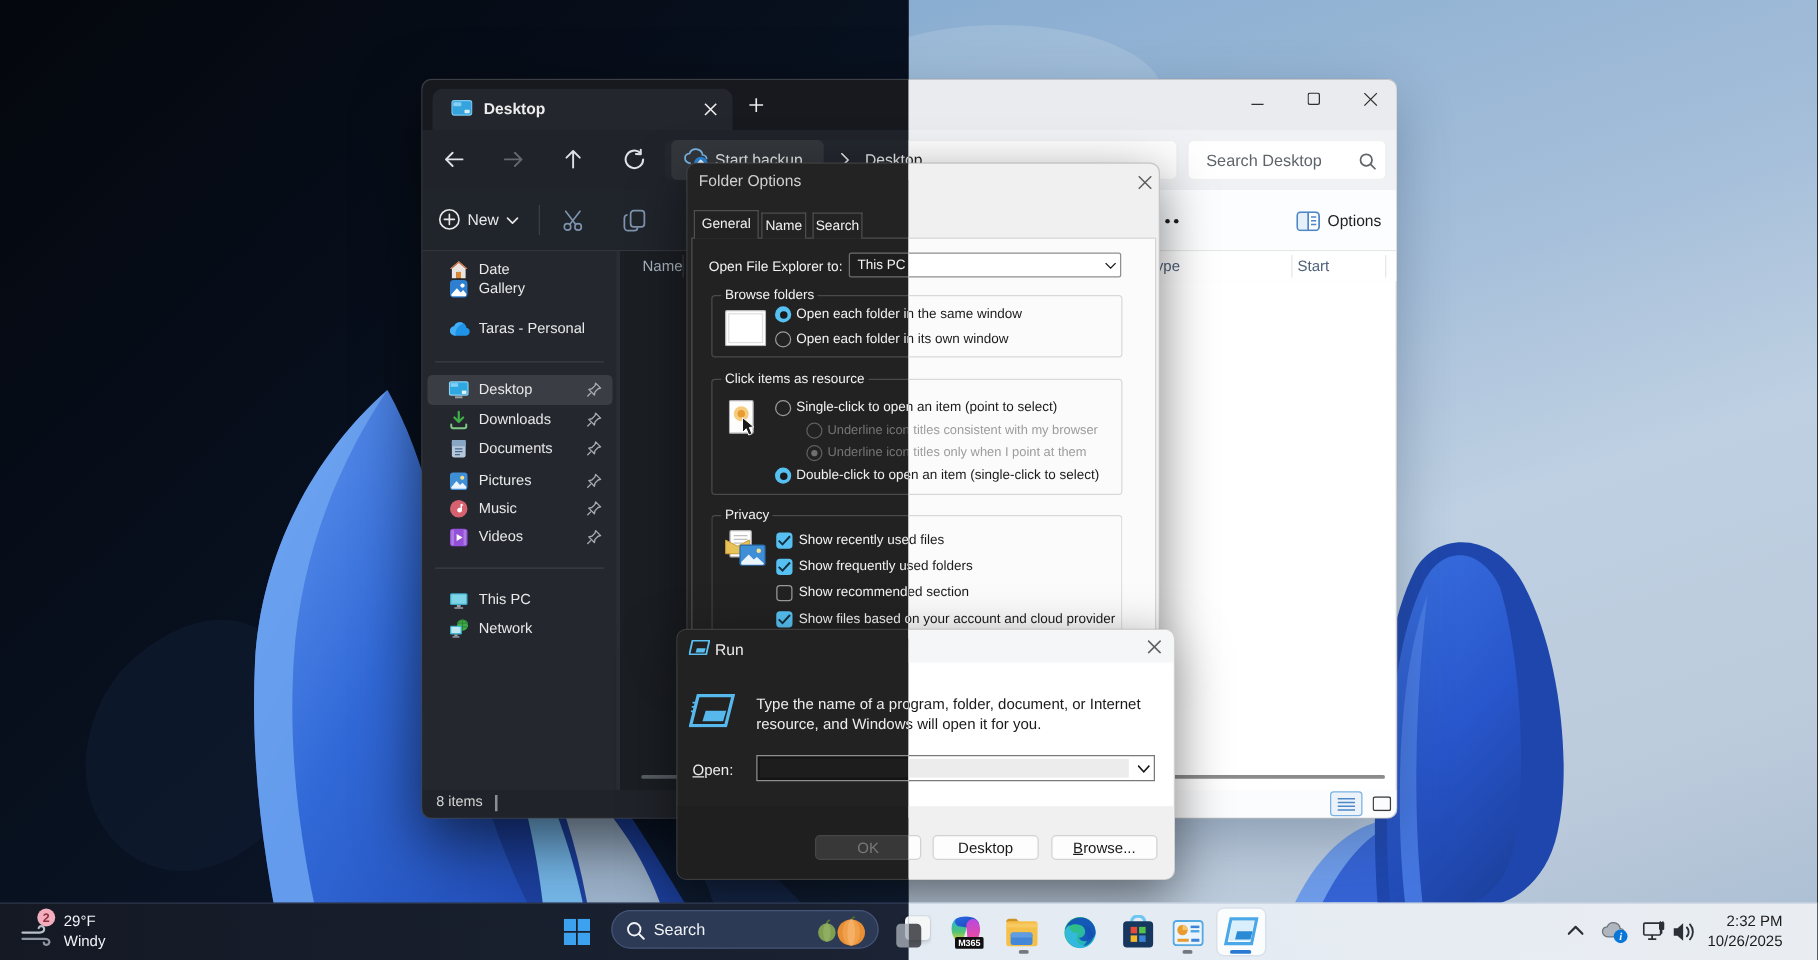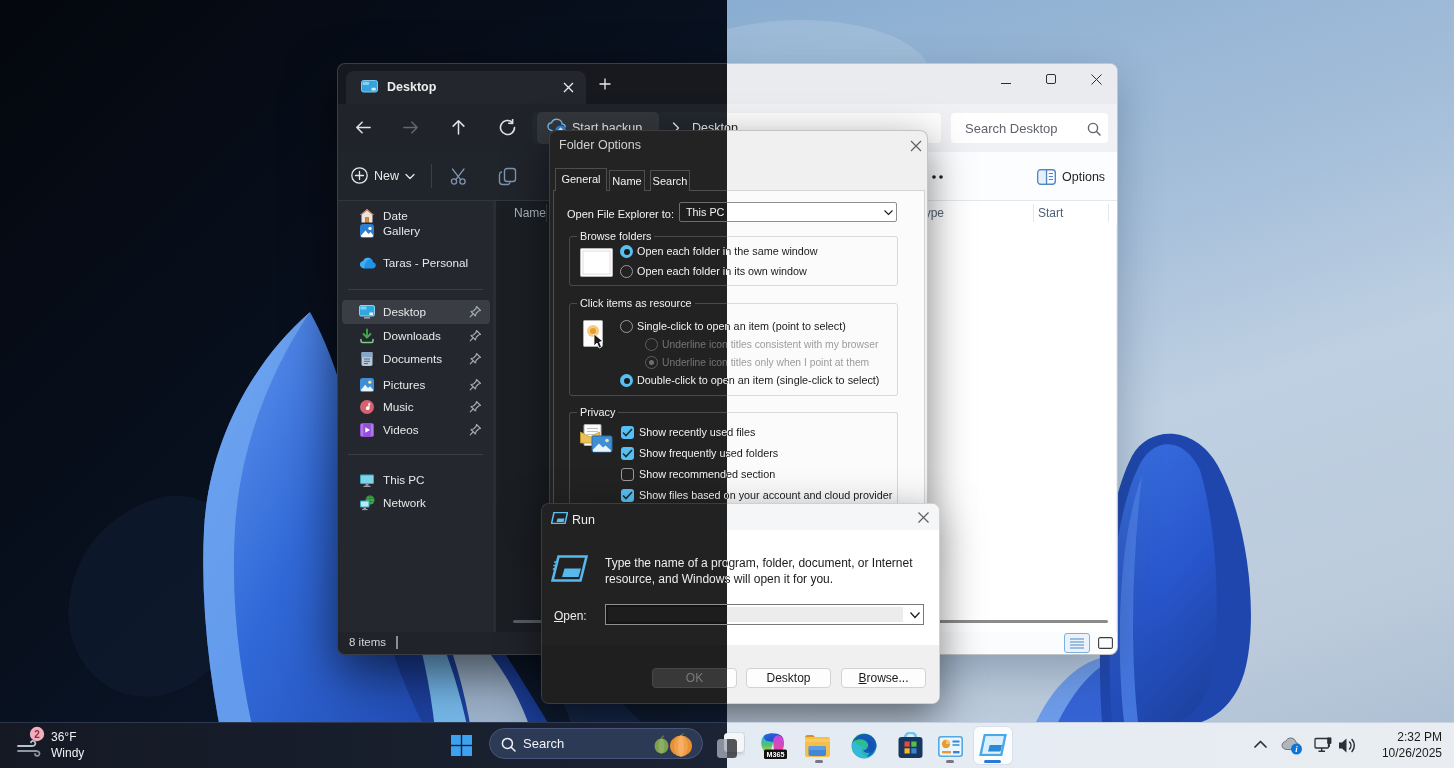--- a/index.html
+++ b/index.html
@@ -124,21 +124,21 @@
 .rfield{position:absolute;left:2px;top:2px;width:295px;height:15px;background:var(--runcombofield)}
 
 
 .taskbar{position:absolute;left:0;top:722px;width:1454px;height:46px;background:var(--tbg)}
 .light .taskbar{border-top:1px solid rgba(160,180,205,.45)}
 .dark .taskbar{border-top:1px solid rgba(90,110,150,.35)}
 .tw{position:absolute;left:51px;color:var(--ttext);font-size:12px}
 .srchpill{position:absolute;left:489px;top:5px;width:214px;height:31px;border-radius:16px}
 .dark .srchpill{background:#2d3a55;border:1px solid #47557a}
 .srchpill span{position:absolute;left:33px;top:7px;font-size:13px;color:var(--ttext)}
-.clock{position:absolute;right:12px;top:6px;text-align:right;font-size:12px;color:var(--ttext);line-height:16px}
+.clock{position:absolute;right:28px;top:6px;text-align:right;font-size:12px;color:var(--ttext);line-height:16px}
 .runhl{position:absolute;left:973px;top:3px;width:40px;height:39px;border-radius:6px;background:var(--runhl);border:1px solid var(--runhlb)}
 .tdash{position:absolute;top:37px;height:3px;border-radius:2px}
 
 
 .neo{position:absolute;left:1191px;top:26px;width:245px;height:64px}
 .neo .ntx{position:absolute;left:73px;top:5px;font-size:47px;letter-spacing:.5px;color:#3e4c59;font-weight:400}
 .dark .wpl{display:none}
 .light .wpd{display:none}
 
 </style></head>
@@ -500,21 +500,21 @@
  <div class="rbtn" style="left:110px;color:var(--btndis)">OK</div>
 
 </div>
 <div class="taskbar">
  <svg class="abs" style="left:16px;top:3px;overflow:visible" width="30" height="34" viewBox="0 0 30 34">
   <path d="M2,20 H16 C19,20 20,18 19,16 C18,14.4 15.6,14.6 15,16.4" fill="none" stroke="#b9c0ca" stroke-width="1.8" stroke-linecap="round"></path>
   <path d="M2,25 H20 C23,25 24.4,27.2 23,29 C21.6,30.6 19,29.8 19,28" fill="none" stroke="#8d96a2" stroke-width="1.8" stroke-linecap="round"></path>
   <circle cx="21" cy="8" r="7.2" fill="#f2aebc"></circle>
             <text x="21" y="11.6" font-size="10" font-weight="700" text-anchor="middle" fill="#8c2f3f">2</text>
  </svg>
- <div class="tw" style="top:7px">36°F</div>
+ <div class="tw" style="top:7px">29°F</div>
  <div class="tw" style="top:23px">Windy</div>
  <svg class="abs" style="left:451px;top:12px" width="21" height="21" viewBox="0 0 21 21">
   <rect x="0" y="0" width="9.8" height="9.8" fill="#3ca2f0"></rect>
             <rect x="11.2" y="0" width="9.8" height="9.8" fill="#3ca2f0"></rect>
             <rect x="0" y="11.2" width="9.8" height="9.8" fill="#3ca2f0"></rect>
             <rect x="11.2" y="11.2" width="9.8" height="9.8" fill="#3ca2f0"></rect>
  </svg>
  <div class="srchpill">
   <svg class="abs" style="left:11px;top:8px" width="15" height="15" viewBox="0 0 15 15">
               <circle cx="6.4" cy="6.4" r="5" fill="none" stroke="var(--ttext)" stroke-width="1.5"></circle>

